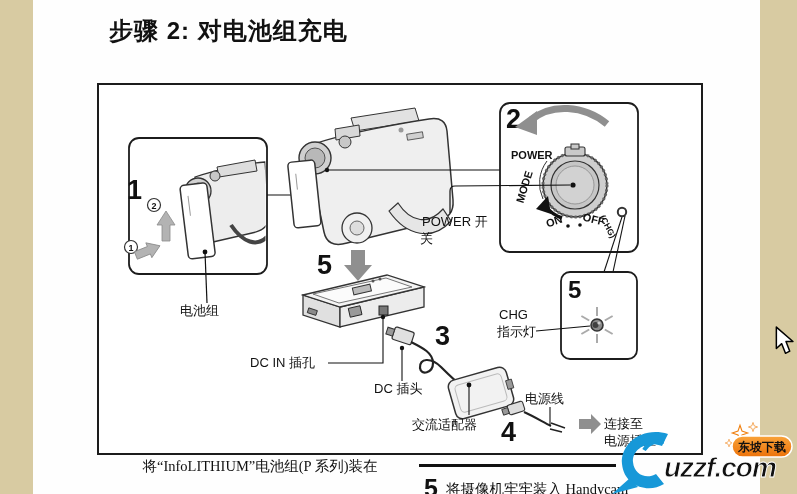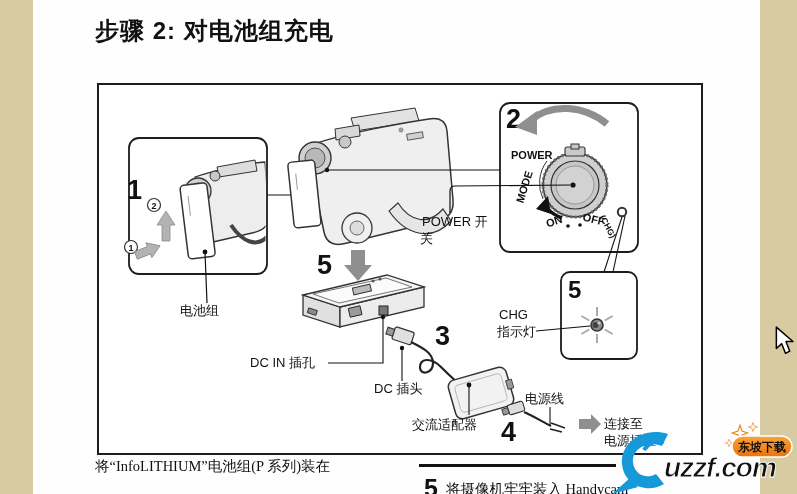--- a/index.html
+++ b/index.html
@@ -1,31 +1,31 @@
 <!DOCTYPE html>
 <html><head>
 <meta charset="utf-8">
 <style>
   html,body{margin:0;padding:0;}
   #root{position:relative;width:797px;height:494px;overflow:hidden;background:#d8cba2;
         font-family:"Liberation Sans","DejaVu Sans",sans-serif;}
   .paper{position:absolute;left:33px;top:0;width:727px;height:494px;background:#fefefe;}
-  .title{position:absolute;left:95px;top:15px;font-size:24px;font-weight:bold;color:#111;
+  .title{position:absolute;left:109px;top:15px;font-size:24px;font-weight:bold;color:#111;
          letter-spacing:1px;white-space:nowrap;}
   .figure{position:absolute;left:97px;top:83px;width:606px;height:372px;
           border:2px solid #1c1c1c;box-sizing:border-box;background:#fff;}
   .figure svg{display:block;width:100%;height:100%;}
   svg text{fill:#111;}
   .lbl{font-size:13px;font-family:"Liberation Sans","DejaVu Sans",sans-serif;}
   .num{font-size:27px;font-weight:bold;font-family:"Liberation Sans","DejaVu Sans",sans-serif;}
   .num2{font-size:24px;font-weight:bold;font-family:"Liberation Sans","DejaVu Sans",sans-serif;}
   .dialtxt{font-size:11px;font-weight:bold;}
   .circnum{font-size:9px;font-weight:bold;}
   .footer-para{position:absolute;left:95px;top:457px;width:330px;color:#111;
-               font-family:"Liberation Serif","DejaVu Serif",serif;font-size:14.5px;line-height:19px;}
+               font-family:"Liberation Serif","DejaVu Serif",serif;font-size:14.5px;line-height:19px;text-align:center;}
   .step5-rule{position:absolute;left:419px;top:464px;width:197px;height:2.5px;background:#111;}
   .step5{position:absolute;left:424px;top:476px;display:flex;gap:8px;color:#111;}
   .step5 .n{font-size:25px;font-weight:bold;line-height:1;}
   .step5 .t{font-size:14.5px;font-family:"Liberation Serif","DejaVu Serif",serif;padding-top:4px;white-space:nowrap;}
   .watermark{position:absolute;left:612px;top:420px;z-index:30;}
   .cursor{position:absolute;left:775px;top:326px;z-index:40;}
   .wm-logo-text{font-size:28px;font-weight:bold;font-style:italic;letter-spacing:-1px;}
   .wm-badge-text{font-size:12px;font-weight:bold;}
 </style>
 </head>

